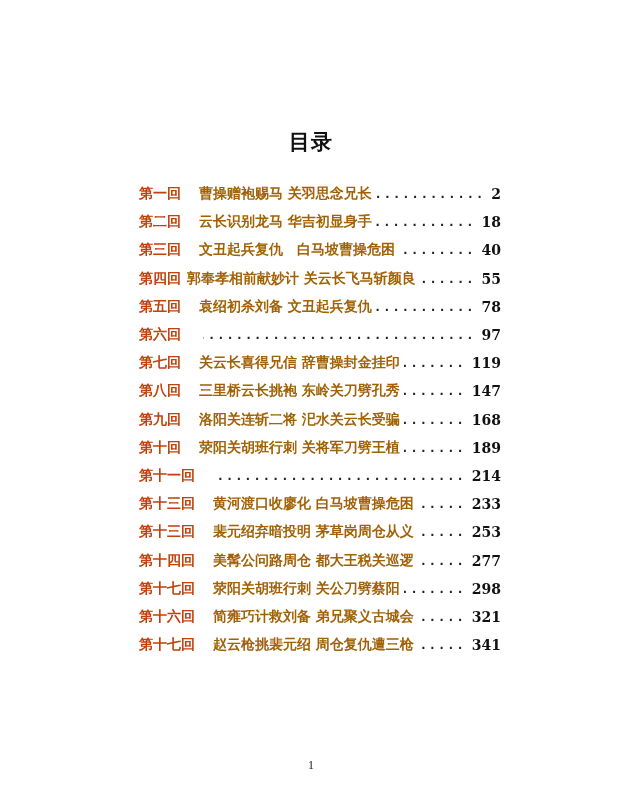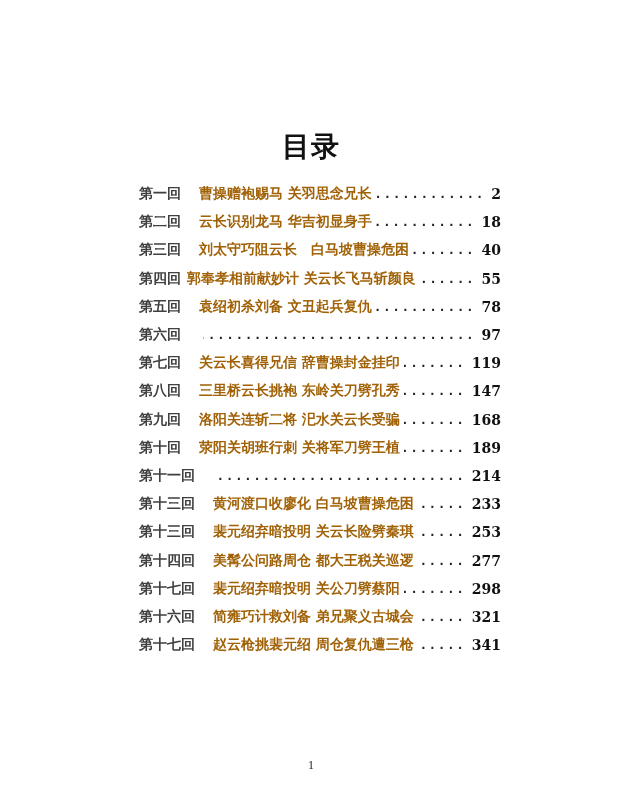--- a/index.html
+++ b/index.html
@@ -19,21 +19,21 @@
       position: absolute;
       left: 0; top: 0;
       width: 622px; height: 805px;
       background: #ffffff;
     }
     .toc-title {
       position: absolute;
       left: 0; width: 622px;
       top: 128px;
       text-align: center;
-      font-size: 28px;
+      font-size: 21px;
       font-weight: bold;
       letter-spacing: 1px;
       color: #111;
     }
     .toc-list {
       position: absolute;
       left: 139px;
       top: 180px;
       width: 362px;
     }
@@ -43,21 +43,21 @@
       display: flex;
       align-items: center;
       font-size: 14px;
       font-weight: bold;
       white-space: nowrap;
       cursor: pointer;
     }
     .toc-chapter {
       display: inline-block;
       flex: none;
-      color: #404040;
+      color: #c2410c;
     }
     .toc-titles {
       flex: none;
       color: #a16207;
     }
     .toc-dots {
       flex: 1 1 auto;
       overflow: hidden;
       margin: 0 6px 0 4px;
       font-family: "DejaVu Sans Mono", monospace;
@@ -104,21 +104,21 @@
 
     <div class="toc-row">
       <span class="toc-chapter" style="width:60px">第二回</span>
       <span class="toc-titles">云长识别龙马 华吉初显身手</span>
       <span class="toc-dots">..............................</span>
       <span class="toc-page">18</span>
     </div>
 
     <div class="toc-row">
       <span class="toc-chapter" style="width:60px">第三回</span>
-      <span class="toc-titles">刘太守巧阻云长　白马坡曹操危困</span>
+      <span class="toc-titles">文丑起兵复仇　白马坡曹操危困</span>
       <span class="toc-dots">..............................</span>
       <span class="toc-page">40</span>
     </div>
 
     <div class="toc-row">
       <span class="toc-chapter" style="width:48px">第四回</span>
       <span class="toc-titles">郭奉孝相前献妙计 关云长飞马斩颜良</span>
       <span class="toc-dots">..............................</span>
       <span class="toc-page">55</span>
     </div>
@@ -172,35 +172,35 @@
 
     <div class="toc-row">
       <span class="toc-chapter" style="width:74px">第十三回</span>
       <span class="toc-titles">黄河渡口收廖化 白马坡曹操危困</span>
       <span class="toc-dots">..............................</span>
       <span class="toc-page">233</span>
     </div>
 
     <div class="toc-row">
       <span class="toc-chapter" style="width:74px">第十三回</span>
-      <span class="toc-titles">裴元绍弃暗投明 关云长险劈秦琪</span>
+      <span class="toc-titles">裴元绍弃暗投明 茅草岗周仓从义</span>
       <span class="toc-dots">..............................</span>
       <span class="toc-page">253</span>
     </div>
 
     <div class="toc-row">
       <span class="toc-chapter" style="width:74px">第十四回</span>
       <span class="toc-titles">美髯公问路周仓 都大王税关巡逻</span>
       <span class="toc-dots">..............................</span>
       <span class="toc-page">277</span>
     </div>
 
     <div class="toc-row">
       <span class="toc-chapter" style="width:74px">第十七回</span>
-      <span class="toc-titles">裴元绍弃暗投明 关公刀劈蔡阳</span>
+      <span class="toc-titles">荥阳关胡班行刺 关公刀劈蔡阳</span>
       <span class="toc-dots">..............................</span>
       <span class="toc-page">298</span>
     </div>
 
     <div class="toc-row">
       <span class="toc-chapter" style="width:74px">第十六回</span>
       <span class="toc-titles">简雍巧计救刘备 弟兄聚义古城会</span>
       <span class="toc-dots">..............................</span>
       <span class="toc-page">321</span>
     </div>

